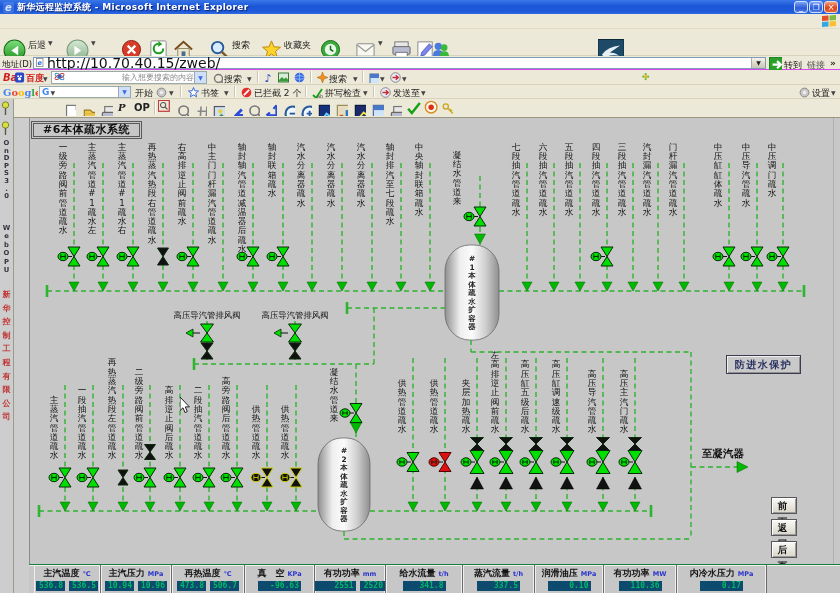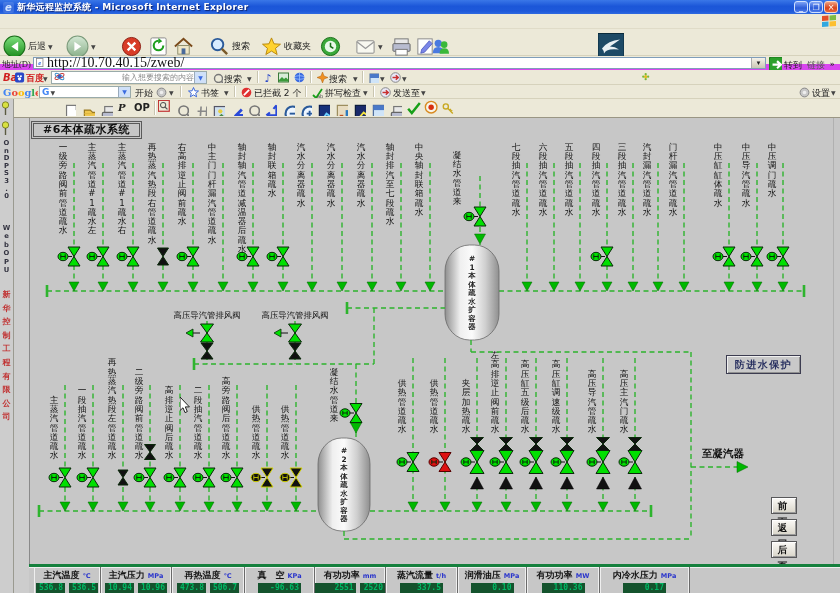--- a/index.html
+++ b/index.html
@@ -15,21 +15,21 @@
   .winbtn{width:14px;height:12px;border-radius:3px;font-size:8px;line-height:11px;text-align:center;
     color:#fff;border:1px solid #cfe0ff;box-sizing:border-box;
     background:linear-gradient(180deg,#7da2f5,#2c5cd8 60%,#4f7ce8);}
   .winbtn.close{background:linear-gradient(180deg,#f0a080,#d8441c 60%,#e86a3a);border-color:#f5d5c5;}
   #menubar{position:absolute;left:0;top:14px;width:840px;height:15px;background:#ece9d8;
     border-bottom:1px solid #e0dcc8;box-sizing:border-box;display:flex;align-items:center;font-size:9px;color:#111;}
   #menubar .mi{padding:0 7px;}
   #toolbar-std{position:absolute;left:0;top:29px;width:840px;height:27px;background:#ece9d8;
     border-bottom:1px solid #d6d2bc;box-sizing:border-box;}
   #addressbar{position:absolute;left:0;top:56px;width:840px;height:14px;background:#ece9d8;
-    border-bottom:6px solid #d946ef;box-sizing:border-box;font-size:9px;color:#222;font-family:Liberation Serif, serif;}
+    border-bottom:1px solid #d946ef;box-sizing:border-box;font-size:9px;color:#222;}
   #baidubar{position:absolute;left:0;top:70px;width:840px;height:15px;background:#ece9d8;
     border-bottom:1px solid #d6d2bc;box-sizing:border-box;font-size:9px;}
   #googlebar{position:absolute;left:0;top:85px;width:840px;height:14px;background:#ece9d8;
     border-bottom:1px solid #d6d2bc;box-sizing:border-box;font-size:9px;}
   #apptoolbar{position:absolute;left:10px;top:99px;width:830px;height:19px;background:#ece9d8;
     border-bottom:1px solid #9a9684;box-sizing:border-box;}
   .abs{position:absolute;}
   .sep{width:1px;height:18px;background:#c9c5b0;border-right:1px solid #fff;}
   .caret{font-size:6px;color:#444;}
   
@@ -48,30 +48,30 @@
     border:1px solid #5a5a5a;box-shadow:inset 0 0 0 1px #c7c7c7, inset 0 0 0 2px #5a5a5a;
     font-size:11px;font-weight:bold;color:#101010;text-align:center;line-height:15px;letter-spacing:.5px;}
   #protectbtn{position:absolute;left:726px;top:355px;width:75px;height:19px;background:#c9c9c9;
     border:1px solid #3c3c50;box-shadow:inset 1px 1px 0 #efefef, inset -1px -1px 0 #909090;
     font-size:10px;font-weight:bold;color:#283060;text-align:center;line-height:18px;letter-spacing:1.5px;box-sizing:border-box;}
   .navbtn{position:absolute;left:771px;width:26px;height:17px;background:linear-gradient(180deg,#fbfaf7,#d9d5c9);
     border:1px solid #58585a;box-shadow:inset 1px 1px 0 #ffffff, inset -1px -1px 0 #9a9a9a;
     font-size:9.5px;font-weight:bold;color:#101010;text-align:center;line-height:16px;letter-spacing:3px;box-sizing:border-box;}
   
   #statusbar{position:absolute;left:29px;top:564px;width:811px;height:29px;background:#c7c7c7;
-    border-top:3px solid #15803d;box-shadow:inset 0 1px 0 #efefef;display:flex;padding-left:5px;box-sizing:border-box;}
+    border-top:1px solid #15803d;box-shadow:inset 0 1px 0 #efefef;display:flex;padding-left:5px;box-sizing:border-box;}
   .scell{position:relative;height:29px;box-sizing:border-box;border-right:1px solid #6a6a6a;
     box-shadow:inset -1px 0 0 #efefef,inset 1px 0 0 #efefef;}
   .slabel{text-align:center;font-size:9px;font-weight:bold;color:#141414;margin-top:3px;white-space:nowrap;line-height:10px;}
   .sunit{font-size:6.5px;color:#2a35cc;font-weight:bold;}
   .svals{display:flex;justify-content:center;gap:4px;margin-top:2px;}
-  .sval{background:#14532d;color:#00b865;font-family:"DejaVu Sans Mono",monospace;
+  .sval{background:#0c4a6e;color:#00b865;font-family:"DejaVu Sans Mono",monospace;
     font-size:8px;font-weight:bold;text-align:right;padding:0 2px;height:10px;line-height:10px;box-sizing:border-box;}
   
-  .titem{display:inline-flex;align-items:center;gap:2px;position:absolute;top:4px;height:100%;}
+  .titem{display:inline-flex;gap:2px;position:absolute;top:10px;height:100%;}
   .tlabel{font-size:9px;color:#1a1a1a;white-space:nowrap;}
 </style>
 </head>
 <body>
 
 <div id="screen">
 
   <div id="titlebar">
     <svg width="11" height="11" style="margin:0 3px 0 3px" viewBox="0 0 11 11">
       <rect x="0" y="0" width="11" height="11" rx="2" fill="#e8f0ff" opacity="0.15"></rect>
@@ -1299,20 +1299,26 @@
           <span class="sval" style="width:43px">-96.63</span>
         </div>
       </div>
       <div class="scell" style="width:71px">
         <div class="slabel"><span>有功功率</span> <span class="sunit">mm</span></div>
         <div class="svals">
           <span class="sval" style="width:47px">2551</span>
           <span class="sval" style="width:29px">2520</span>
         </div>
       </div>
+      <div class="scell" style="width:77px">
+        <div class="slabel"><span>给水流量</span> <span class="sunit">t/h</span></div>
+        <div class="svals">
+          <span class="sval" style="width:43px">341.8</span>
+        </div>
+      </div>
       <div class="scell" style="width:72px">
         <div class="slabel"><span>蒸汽流量</span> <span class="sunit">t/h</span></div>
         <div class="svals">
           <span class="sval" style="width:43px">337.5</span>
         </div>
       </div>
       <div class="scell" style="width:69px">
         <div class="slabel"><span>润滑油压</span> <span class="sunit">MPa</span></div>
         <div class="svals">
           <span class="sval" style="width:43px">0.10</span>

